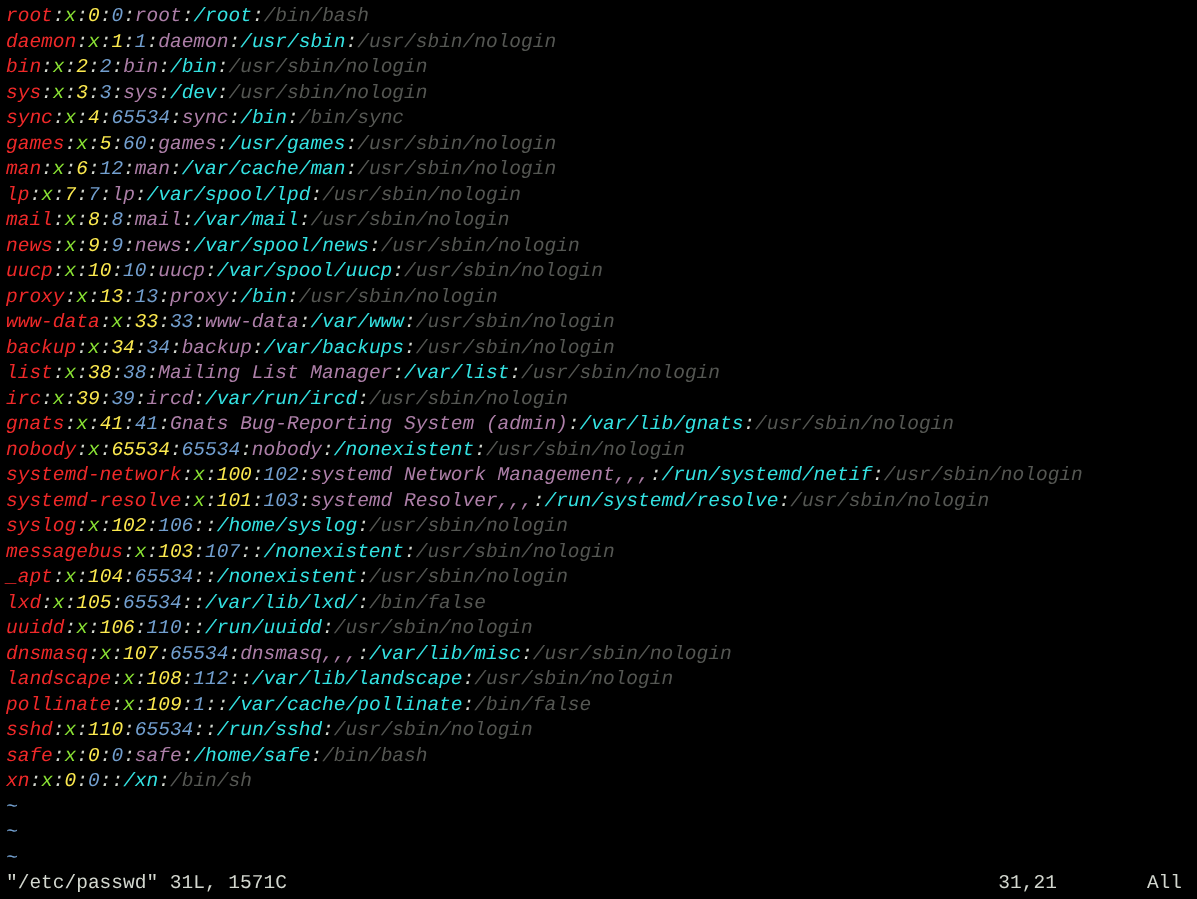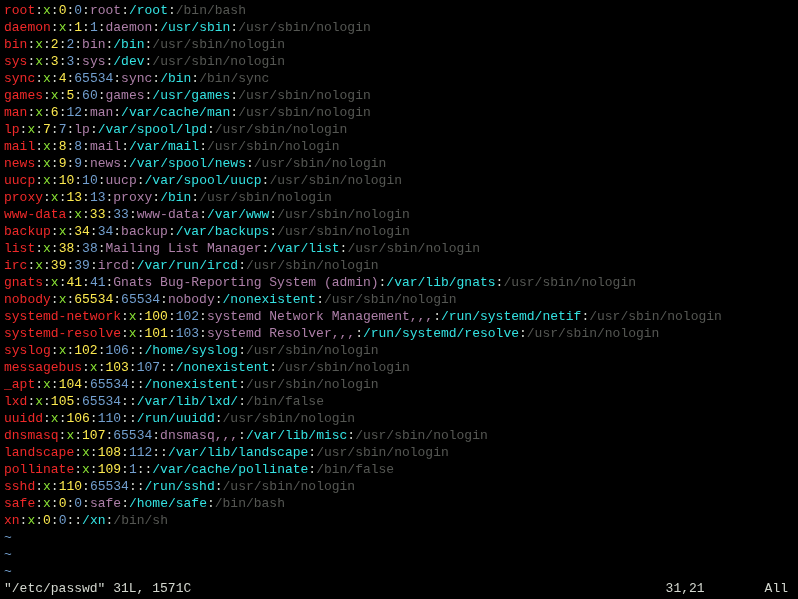--- a/index.html
+++ b/index.html
@@ -8,20 +8,21 @@
     height: 599px;
     background: #000;
     font-family: "Courier New", monospace;
     font-size: 13px;
     line-height: 17px;
     overflow: hidden;
   }
   #content {
     padding: 2px 4px 0 4px;
     white-space: pre;
+    font-style: italic;
   }
   .c-red     { color: #ef2929; }
   .c-green   { color: #8ae234; }
   .c-yellow  { color: #fce94f; }
   .c-blue    { color: #729fcf; }
   .c-magenta { color: #ad7fa8; }
   .c-cyan    { color: #34e2e2; }
   .c-white   { color: #d3d7cf; }
   .c-grey    { color: #555753; }
   .tilde { color: #729fcf; }

